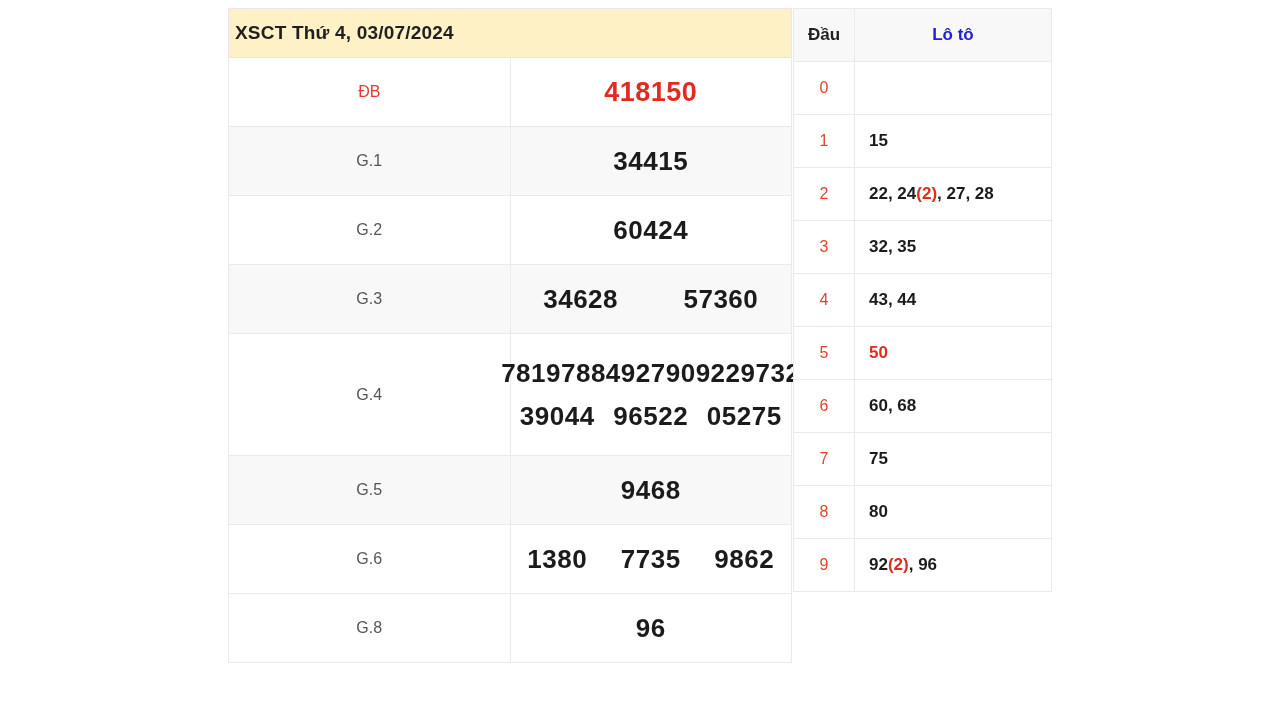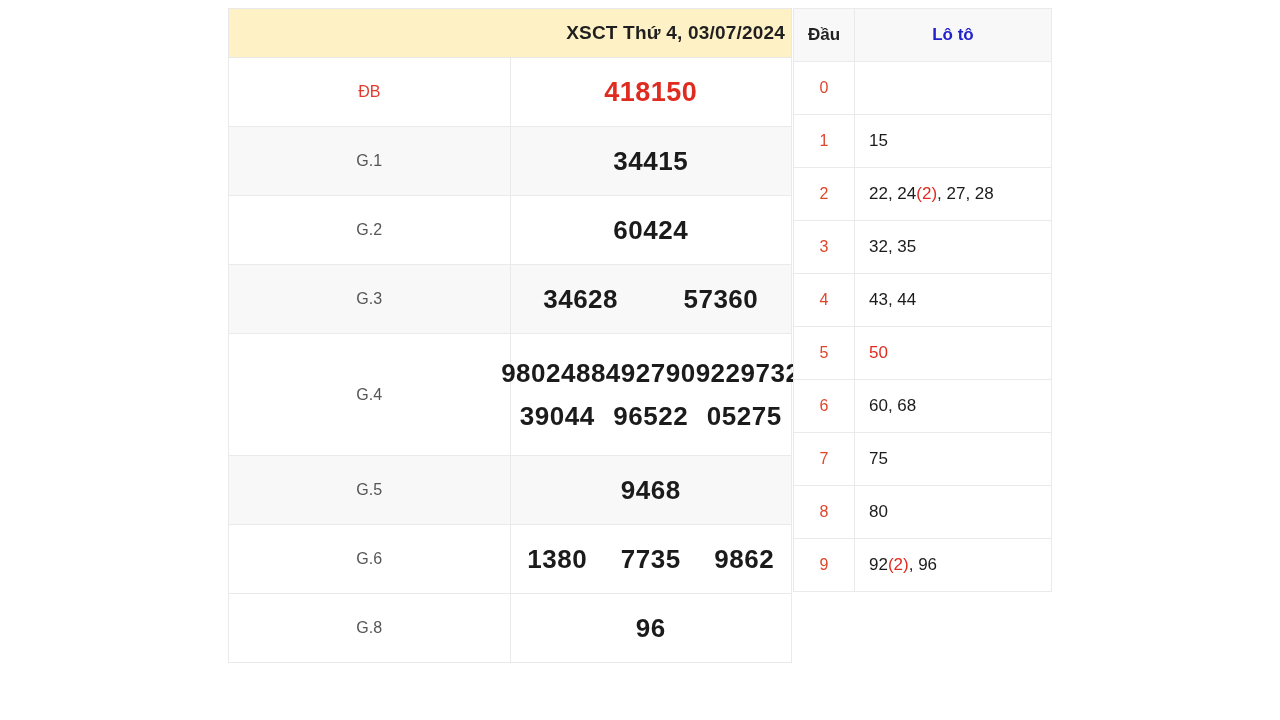--- a/index.html
+++ b/index.html
@@ -25,21 +25,21 @@
     left: 228px;
     top: 8px;
     width: 564px;
     border-collapse: collapse;
     table-layout: fixed;
     background: #ffffff;
   }
   .result-table .hdr-cell {
     background: #fdf1c5;
     border: 1px solid #e8e8e8;
-    text-align: right;
+    text-align: left;
     font-size: 19px;
     font-weight: bold;
     color: #1f1f1f;
     height: 48px;
     padding: 0 6px;
     letter-spacing: 0.2px;
   }
   .result-table td {
     border: 1px solid #eaeaea;
     vertical-align: middle;
@@ -133,21 +133,21 @@
   .loto-dau {
     width: 58px;
     text-align: center;
     font-size: 16px;
     color: #e0452c;
     background: #ffffff;
   }
   .loto-val {
     padding-left: 14px;
     font-size: 17px;
-    font-weight: normal;
+    font-weight: bold;
     color: #1b1b1b;
     background: #ffffff;
     text-align: left;
     white-space: nowrap;
   }
   .loto-val .dup { color: #e02b20; }
   .loto-val.special { color: #e02b20; }
 </style>
 </head>
 <body>
@@ -195,21 +195,21 @@
             <span class="numcell">57360</span>
           </div>
         </td>
       </tr>
 
       <tr class="row-plain">
         <td class="lbl h-4">G.4</td>
         <td class="vals h-4">
           <div class="g4wrap">
             <div class="numrow">
-              <span class="numcell">98024</span>
+              <span class="numcell">78197</span>
               <span class="numcell">88492</span>
               <span class="numcell">79092</span>
               <span class="numcell">29732</span>
             </div>
             <div class="numrow">
               <span class="numcell">39044</span>
               <span class="numcell">96522</span>
               <span class="numcell">05275</span>
             </div>
           </div>

